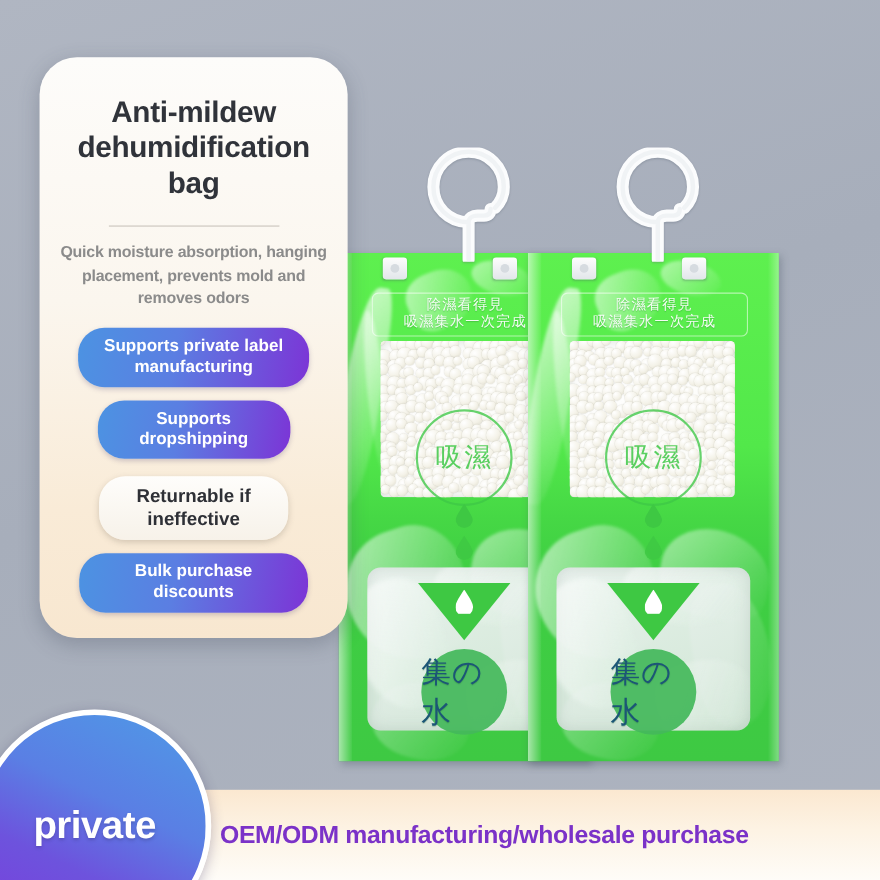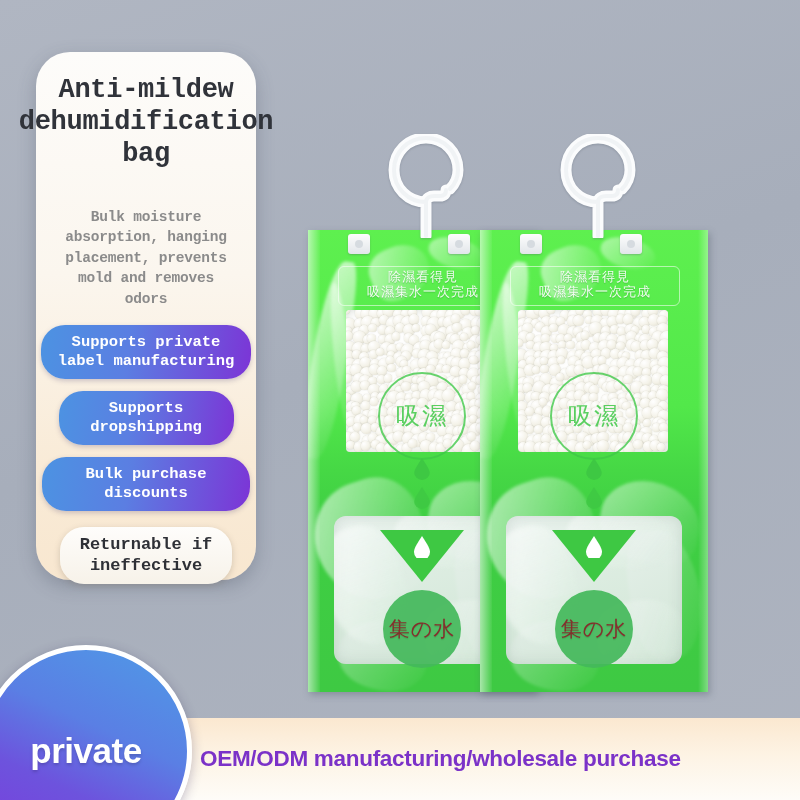--- a/index.html
+++ b/index.html
@@ -187,33 +187,33 @@
   
   .water-circle {
     position:absolute; left:50%; top:360px; transform:translateX(-50%);
     width:78px;height:78px;border-radius:50%;
     background:#44b95b;
     display:flex;align-items:center;justify-content:center;
     z-index:5;
     opacity:.92;
   }
   .water-circle span {
-    color:#7f1d1d; font-size:21px; letter-spacing:1px;
+    color:#0c4a6e; font-size:27px; letter-spacing:1px;
     text-shadow:0 1px 1px rgba(20,90,40,.3);
   }
 
   
   .card {
-    position:absolute; left:36px; top:52px; width:220px; height:528px;
+    position:absolute; left:36px; top:52px; width:280px; height:528px;
     background:linear-gradient(180deg,#fdfcfa 0%, #fbf6ee 42%, #f9ebd7 78%, #f8e7d0 100%);
     border-radius:34px;
     box-shadow: 0 6px 18px rgba(60,70,85,.28);
-    padding:23px 18px 20px;
+    padding:35px 18px 20px;
     z-index:10;
-    display:flex; flex-direction:column; align-items:center;font-family:Liberation Mono, monospace;
+    display:flex; flex-direction:column; align-items:center;
   }
 
   .card-title {
     font-size:27px; font-weight:bold; color:#30333a;
     line-height:1.18; text-align:center; letter-spacing:-.3px;
   }
 
   .divider {
     width:155px; height:1.5px; background:#c9c4bb;
     margin:22px 0 14px;
@@ -1021,27 +1021,27 @@
         <div class="water-circle">
           <span>集の水</span>
         </div>
       </div>
     </div>
   </div>
 
   <div class="card">
     <div class="card-title">Anti-mildew dehumidification bag</div>
     <div class="divider"></div>
-    <div class="card-sub">Bulk moisture absorption, hanging placement, prevents mold and removes odors</div>
+    <div class="card-sub">Quick moisture absorption, hanging placement, prevents mold and removes odors</div>
 
     <div class="pills">
       <div class="pill p1">Supports private label manufacturing</div>
       <div class="pill p2">Supports dropshipping</div>
+      <div class="pill plain">Returnable if ineffective</div>
       <div class="pill p3">Bulk purchase discounts</div>
-      <div class="pill plain">Returnable if ineffective</div>
     </div>
   </div>
 
   <div class="banner">
     <span>OEM/ODM manufacturing/wholesale purchase</span>
   </div>
 
   <div class="badge">
     <span>private</span>
   </div>

